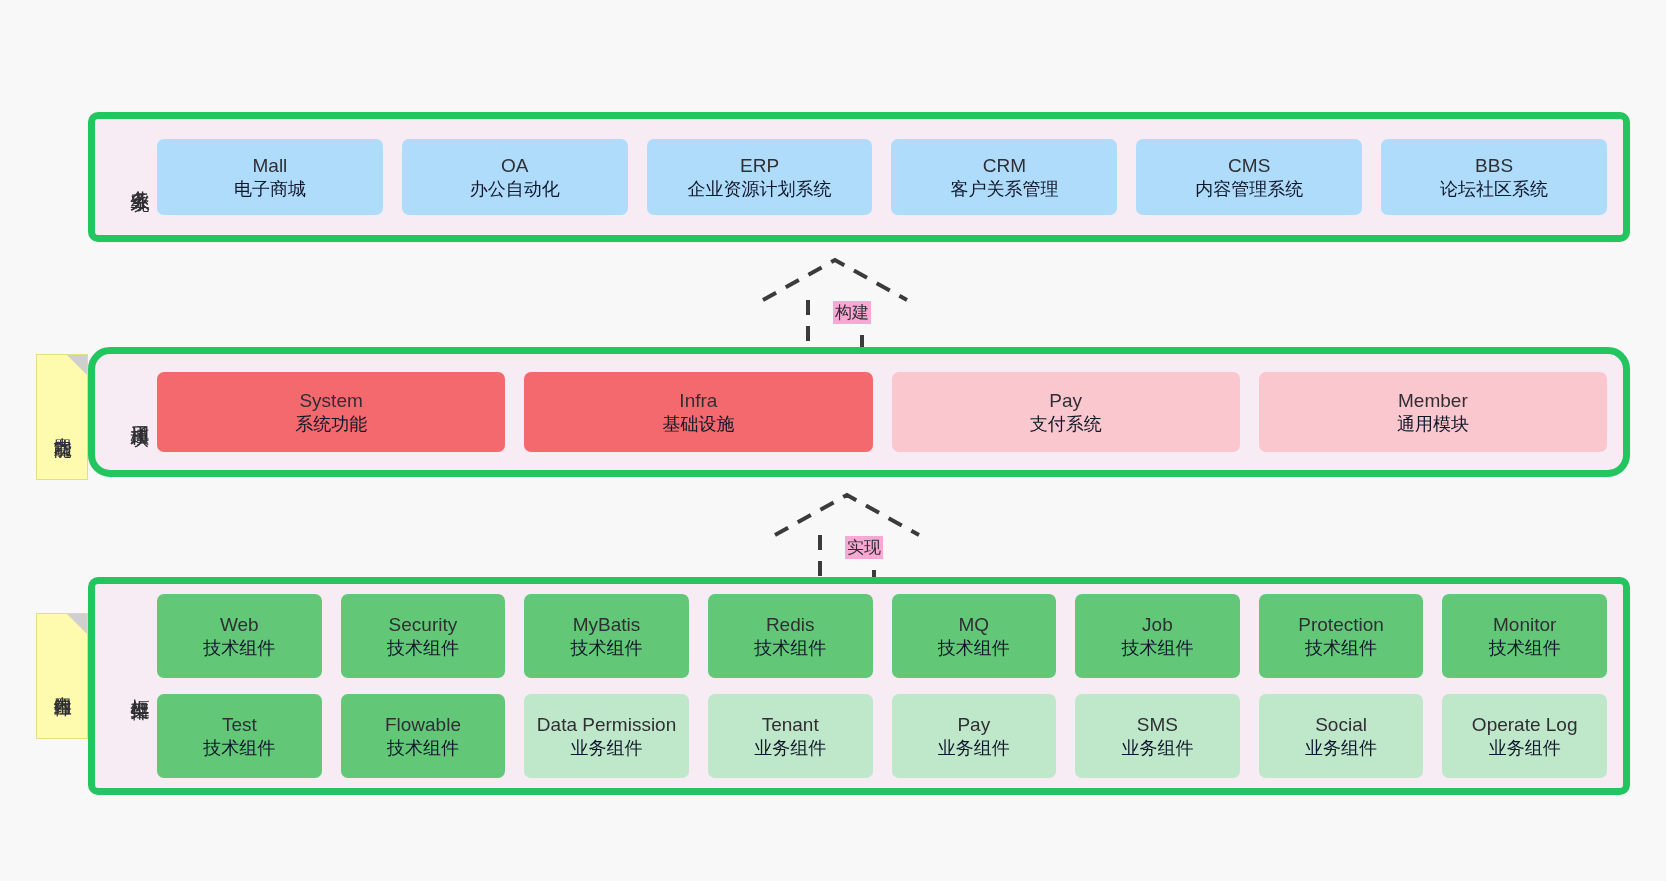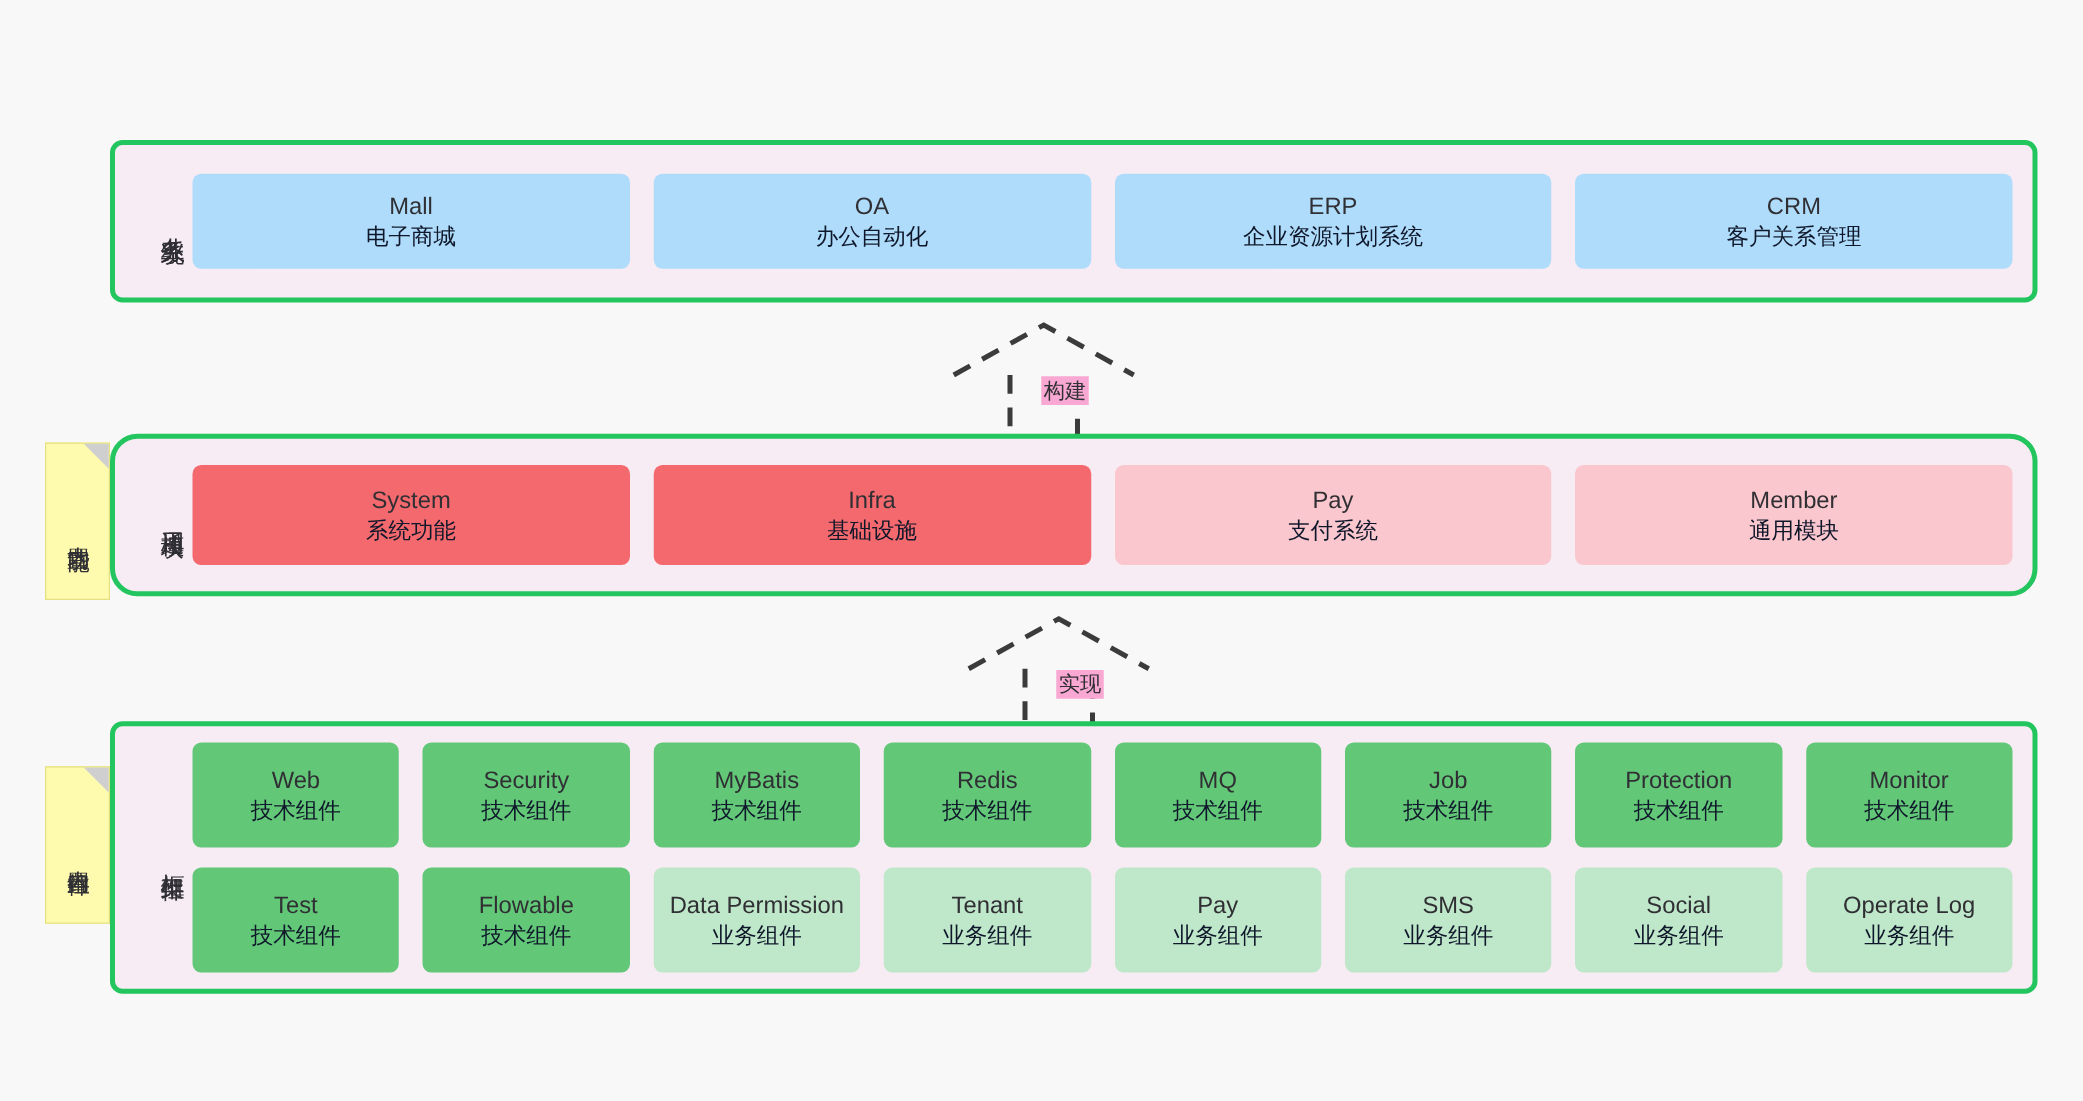--- a/index.html
+++ b/index.html
@@ -10,21 +10,21 @@
     color:#333;
     overflow:hidden;
     position:relative;
   }
   .canvas{position:absolute;inset:0;}
 
   
   .layer{
     position:absolute;
     background:#f7ebf4;
-    border:4px solid #22c55e;
+    border:7px solid #22c55e;
     border-radius:10px;
     box-sizing:border-box;
     display:flex;
     align-items:center;
   }
   .layer-title{
     width:42px;
     flex:0 0 42px;
     margin-left:14px;
     font-size:19px;
@@ -145,20 +145,28 @@
           <span class="cn">办公自动化</span>
         </div>
         <div class="card c-blue">
           <span class="en">ERP</span>
           <span class="cn">企业资源计划系统</span>
         </div>
         <div class="card c-blue">
           <span class="en">CRM</span>
           <span class="cn">客户关系管理</span>
         </div>
+        <div class="card c-blue">
+          <span class="en">CMS</span>
+          <span class="cn">内容管理系统</span>
+        </div>
+        <div class="card c-blue">
+          <span class="en">BBS</span>
+          <span class="cn">论坛社区系统</span>
+        </div>
       </div>
     </div>
   </div>
 
   <div class="uml" id="arrow-build">
     <svg width="150" height="100" viewBox="0 0 150 100">
       <path d="M 3 45 L 75 5 L 147 45" fill="none" stroke="#3b3b3b" stroke-width="4" stroke-dasharray="15,11"></path>
       <path d="M 48 45 L 48 95 L 102 95 L 102 45" fill="none" stroke="#3b3b3b" stroke-width="4" stroke-dasharray="15,11"></path>
     </svg>
     <span class="lbl">构建</span>

